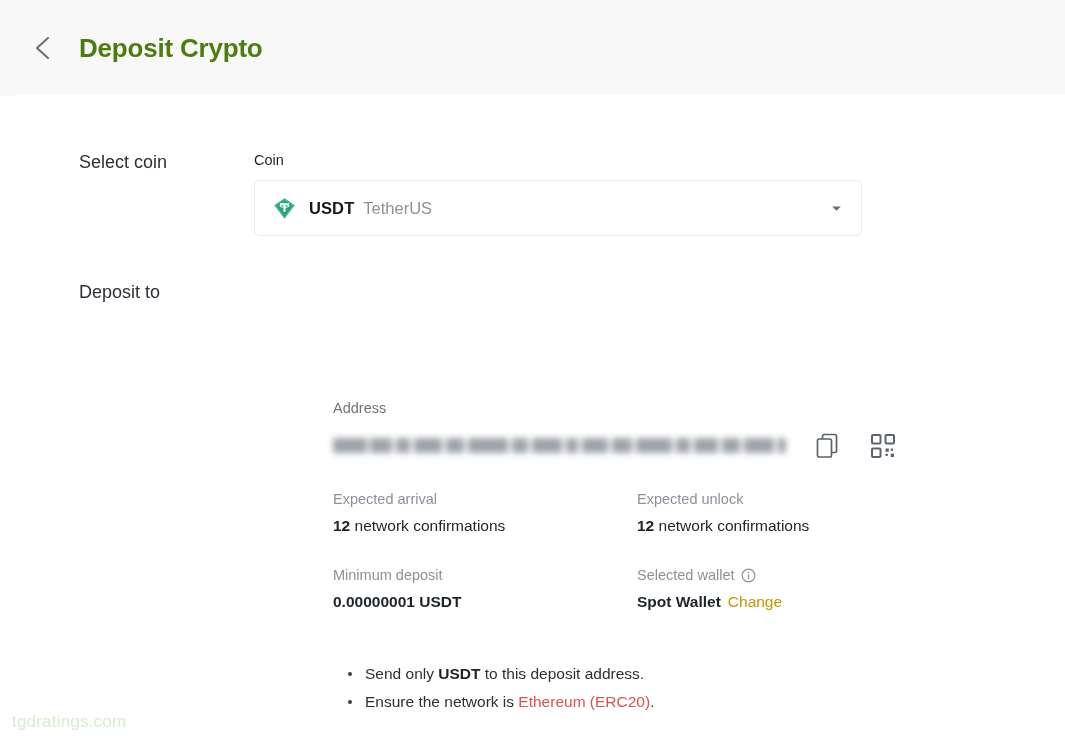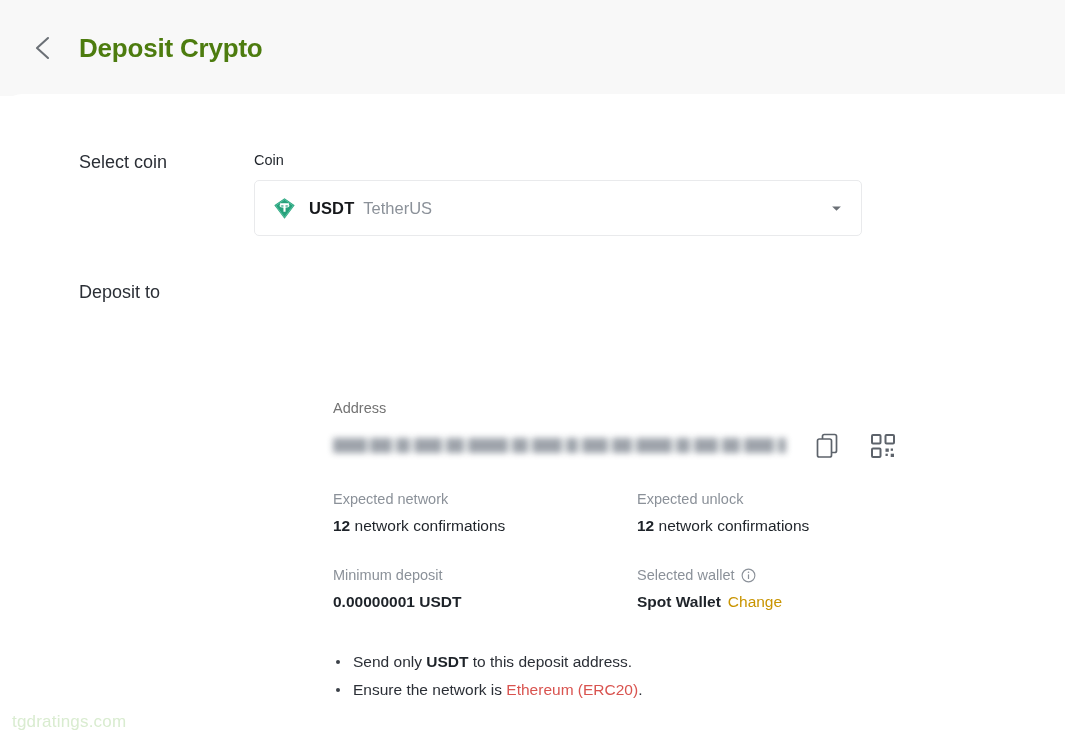--- a/index.html
+++ b/index.html
@@ -212,21 +212,21 @@
     margin-left: 7px;
     cursor: pointer;
     font-weight: normal;
   }
 
   
   .notes {
     position: absolute;
     left: 333px;
     top: 652px;
-    margin: 0;
+    margin: 12px;
     padding: 0 0 0 20px;
     list-style: none;
   }
   .notes li {
     font-size: 15.5px;
     color: #2b2f36;
     line-height: 1.24;
     margin-bottom: 9px;
     position: relative;
   }
@@ -336,21 +336,21 @@
           <rect x="14.5" y="19.7" width="2.3" height="2.3" fill="#5d636b"></rect>
         </svg>
       </div>
     </div>
   </div>
 </div>
 
 <div class="info-grid">
   <div class="info-row">
     <div class="info-cell">
-      <div class="info-key">Expected network</div>
+      <div class="info-key">Expected arrival</div>
       <div class="info-val"><span class="num">12</span> <span>network confirmations</span></div>
     </div>
     <div class="info-cell right">
       <div class="info-key">Expected unlock</div>
       <div class="info-val"><span class="num">12</span> <span>network confirmations</span></div>
     </div>
   </div>
   <div class="info-row">
     <div class="info-cell">
       <div class="info-key">Minimum deposit</div>

